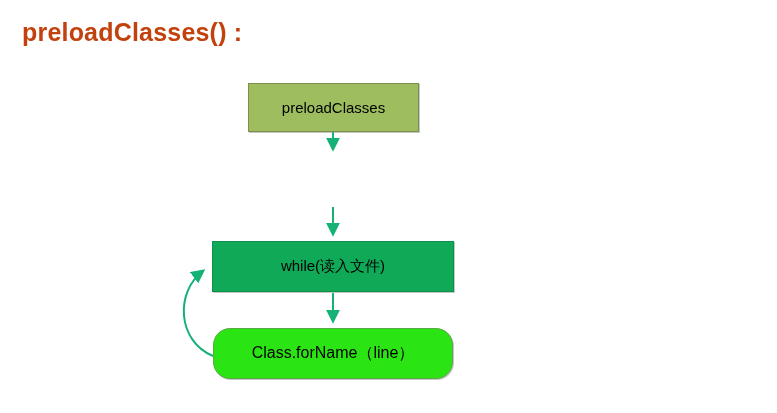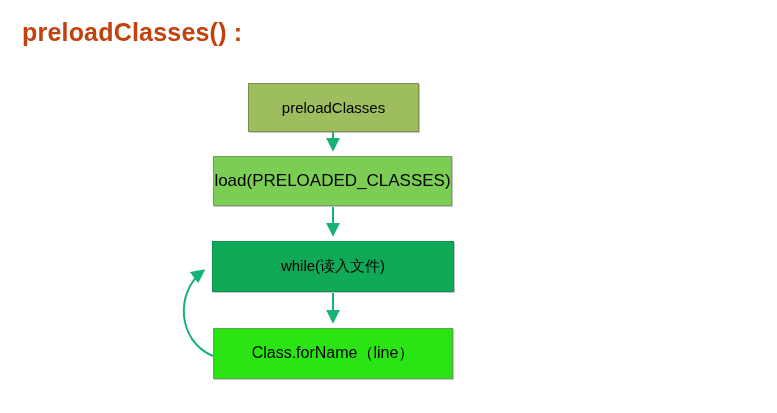--- a/index.html
+++ b/index.html
@@ -31,21 +31,21 @@
     color: #000000;
     border: 1px solid #7d9a5a;
     box-shadow: 1px 1px 0 rgba(130,130,130,0.45);
     box-sizing: border-box;
     text-align: center;
     white-space: nowrap;
   }
   .node-preload  { left: 248px; top: 71px;  width: 171px; height: 49px; font-size: 15px; margin-top: 12px; }
   .node-load     { left: 213px; top: 156px; width: 239px; height: 50px; font-size: 17px; }
   .node-while    { left: 212px; top: 241px; width: 242px; height: 51px; font-size: 15px; text-align: right; }
-  .node-forname  { left: 213px; top: 328px; width: 240px; height: 51px; font-size: 16px; }
+  .node-forname  { left: 213px; top: 328px; width: 240px; height: 51px; font-size: 16px; border-radius: 17px; }
   svg.edges {
     position: absolute;
     left: 0; top: 0;
     width: 777px;
     height: 413px;
     pointer-events: none;
   }
 </style>
 </head>
 <body>
@@ -61,19 +61,18 @@
       </marker>
     </defs>
     <path d="M333,121 L333,149" fill="none" stroke-width="2" marker-end="url(#ah)" stroke="#15b175"></path>
     <path d="M333,207 L333,234" fill="none" stroke-width="2" marker-end="url(#ah)" stroke="#15b175"></path>
     <path d="M333,293 L333,321" fill="none" stroke-width="2" marker-end="url(#ah)" stroke="#15b175"></path>
     <path d="M213,356 C177,341 175,292 203,271" fill="none" stroke-width="2" marker-end="url(#ah)" stroke="#15b175"></path>
   </svg>
 
   <div class="node node-preload" style="background-color: rgb(157, 189, 94); border-color: rgb(125, 143, 78);">preloadClasses</div>
 
-  <div class="node node-load" style="background-color: rgb(123, 205, 83); border-color: rgb(120, 154, 96);">load(PRELOADED_CLASSES)</div>
 
   <div class="node node-while" style="background-color: rgb(15, 169, 87); border-color: rgb(14, 143, 76);">while(读入文件)</div>
 
   <div class="node node-forname" style="background-color: rgb(43, 228, 20); border-color: rgb(90, 169, 68);">Class.forName（line）</div>
 
 </div>
 
 </body></html>

